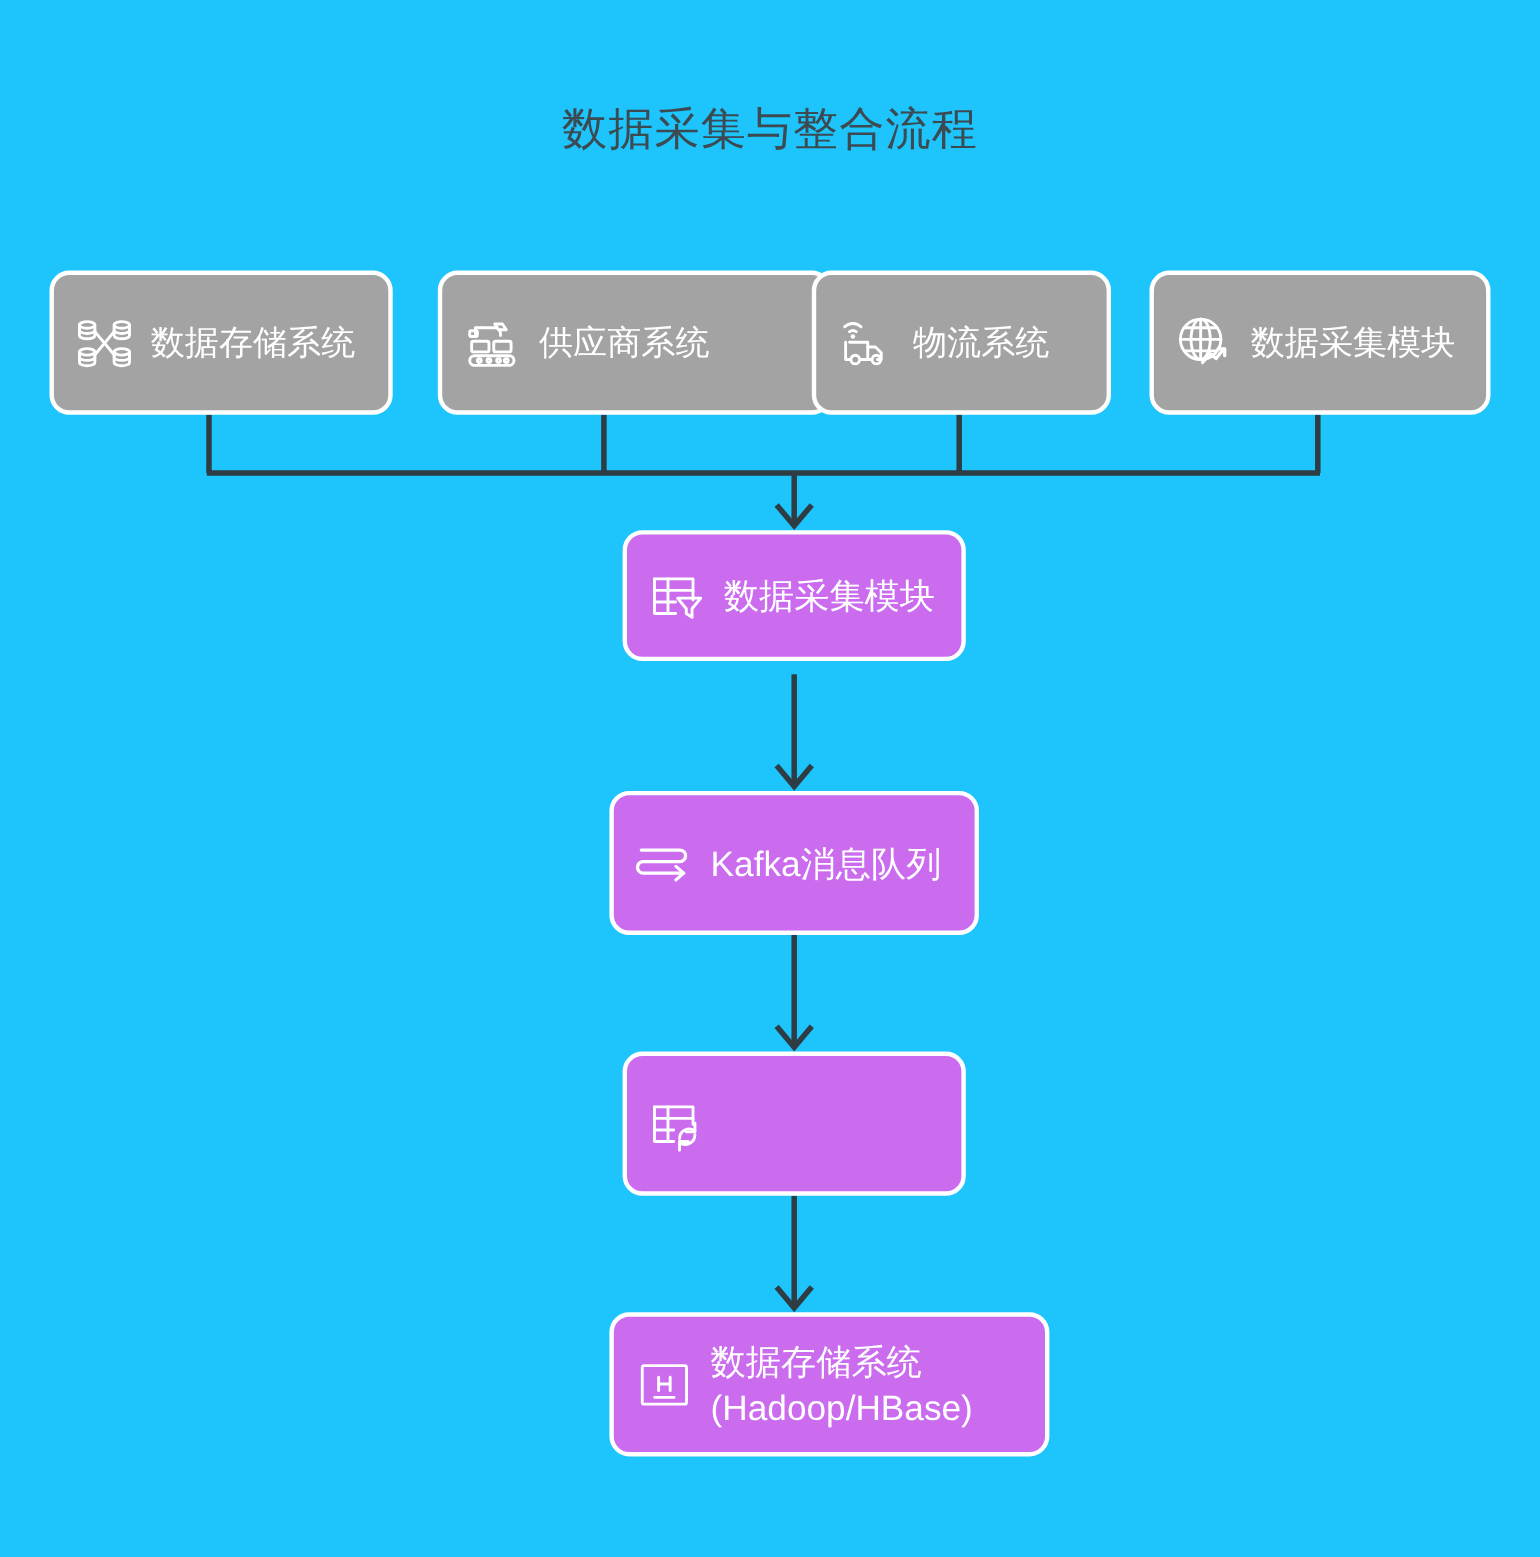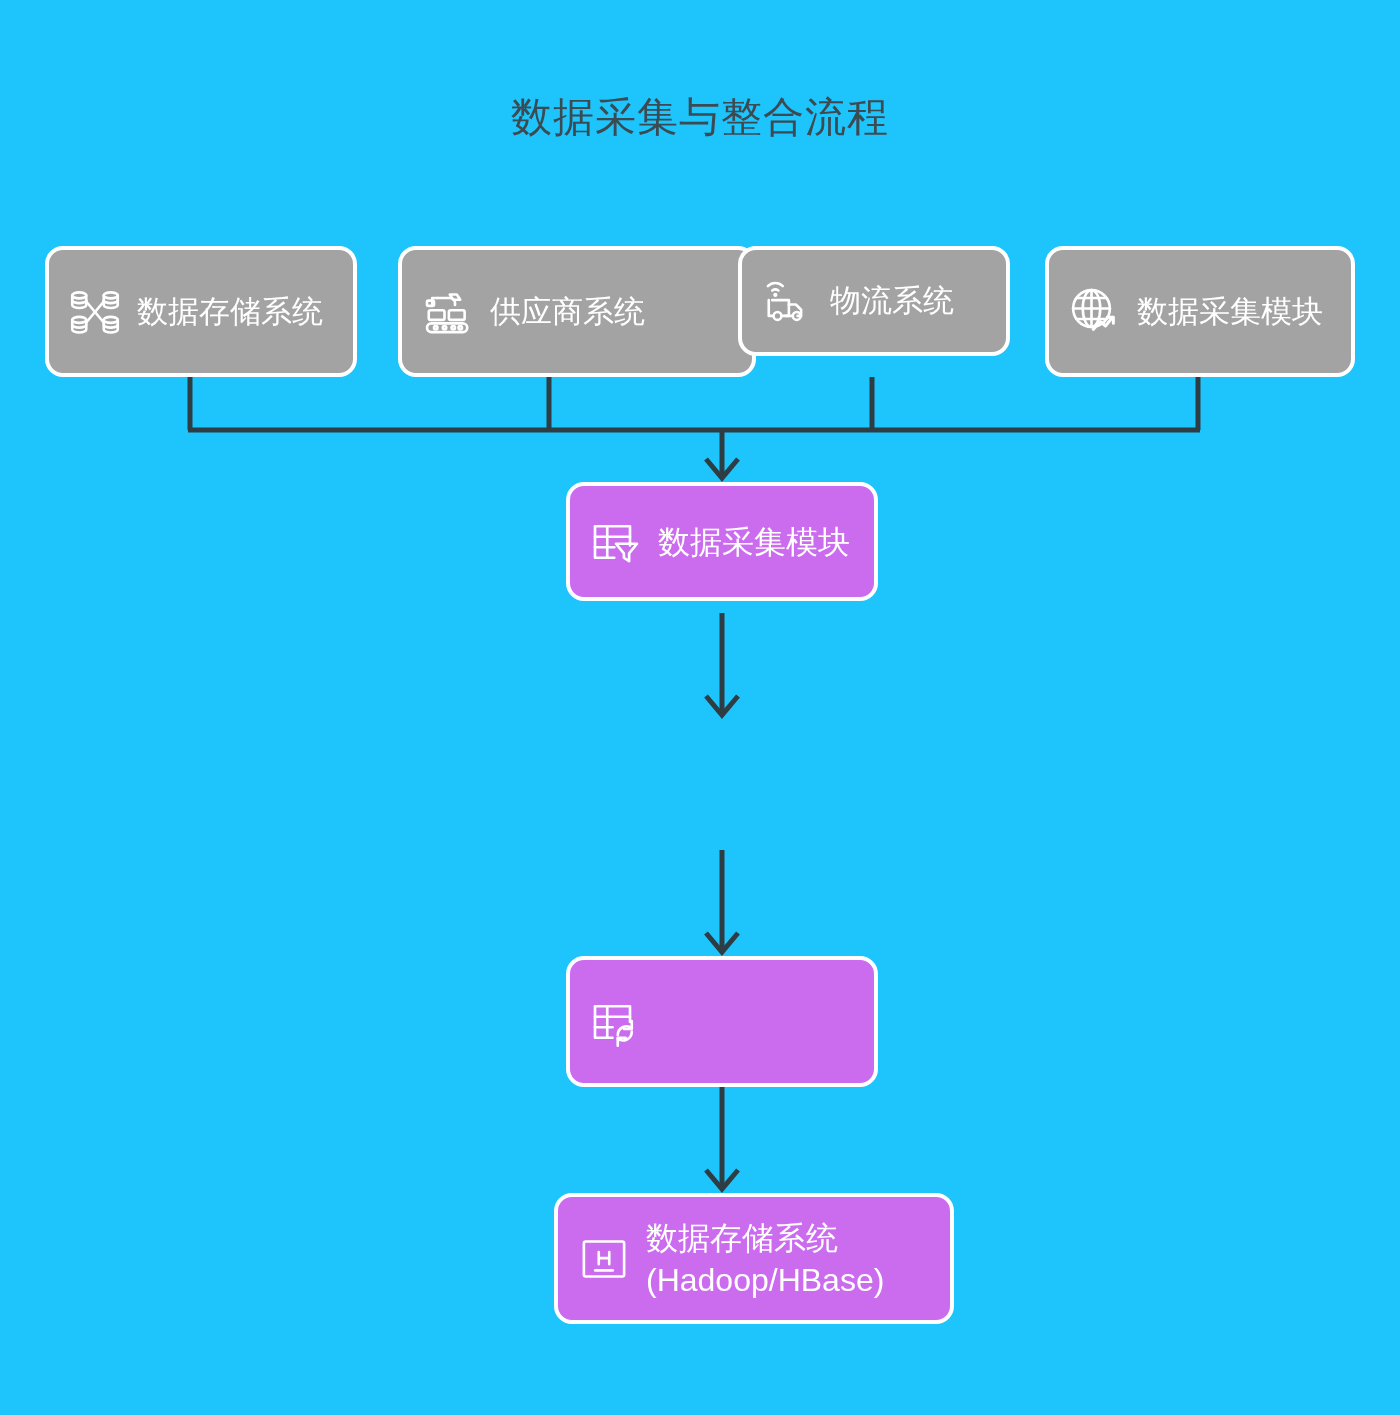--- a/index.html
+++ b/index.html
@@ -69,21 +69,21 @@
     word-break: break-word;
     white-space: pre-line;
   }
   .node.process .node-label {
     font-size: 32px;
   }
 
   
   #node-internal   { left: 45px;   top: 246px;  width: 312px; height: 131px; }
   #node-supplier   { left: 398px;  top: 246px;  width: 358px; height: 131px; }
-  #node-logistics  { left: 738px;  top: 246px;  width: 272px; height: 110px; }
+  #node-logistics  { left: 738px;  top: 246px;  width: 272px; height: 131px; }
   #node-market     { left: 1045px; top: 246px;  width: 310px; height: 131px; }
 
   #node-collect    { left: 566px;  top: 482px;  width: 312px; height: 119px; }
   #node-kafka      { left: 554px;  top: 719px;  width: 336px; height: 131px; }
   #node-integrate  { left: 566px;  top: 956px;  width: 312px; height: 131px; }
   #node-storage    { left: 522px;  top: 1193px; width: 400px; height: 131px; margin-left: 32px; }
 
   
   #connectors {
     position: absolute;
@@ -204,20 +204,27 @@
       <path d="M8 14 h40 v22"></path>
       <path d="M8 14 v36 h22"></path>
       <line x1="8" y1="26" x2="48" y2="26"></line>
       <line x1="8" y1="38" x2="30" y2="38"></line>
       <line x1="22" y1="14" x2="22" y2="50"></line>
       <path d="M32 34 h24 l-9 11 v9 l-6 -4 v-5 z"></path>
     </svg>
     <div class="node-label">数据采集模块</div>
   </div>
 
+  <div class="node process" id="node-kafka">
+    <svg class="node-icon" viewBox="0 0 64 64" fill="none" stroke="#ffffff" stroke-width="3.4" stroke-linecap="round" stroke-linejoin="round">
+      <path d="M8 18 h40 a6 6 0 0 1 0 12 h-38 a6 6 0 0 0 0 12 h42"></path>
+      <polyline points="44,35 52,42 44,49"></polyline>
+    </svg>
+    <div class="node-label">Kafka消息队列</div>
+  </div>
 
   <div class="node process" id="node-integrate">
     <svg class="node-icon" viewBox="0 0 64 64" fill="none" stroke="#ffffff" stroke-width="3" stroke-linecap="round" stroke-linejoin="round">
       <path d="M8 14 h40 v18"></path>
       <path d="M8 14 v36 h20"></path>
       <line x1="8" y1="26" x2="48" y2="26"></line>
       <line x1="8" y1="38" x2="28" y2="38"></line>
       <line x1="22" y1="14" x2="22" y2="50"></line>
       <path d="M34 47 a10 10 0 0 1 16 -8"></path>
       <polyline points="50,31 50,40 41,40"></polyline>

